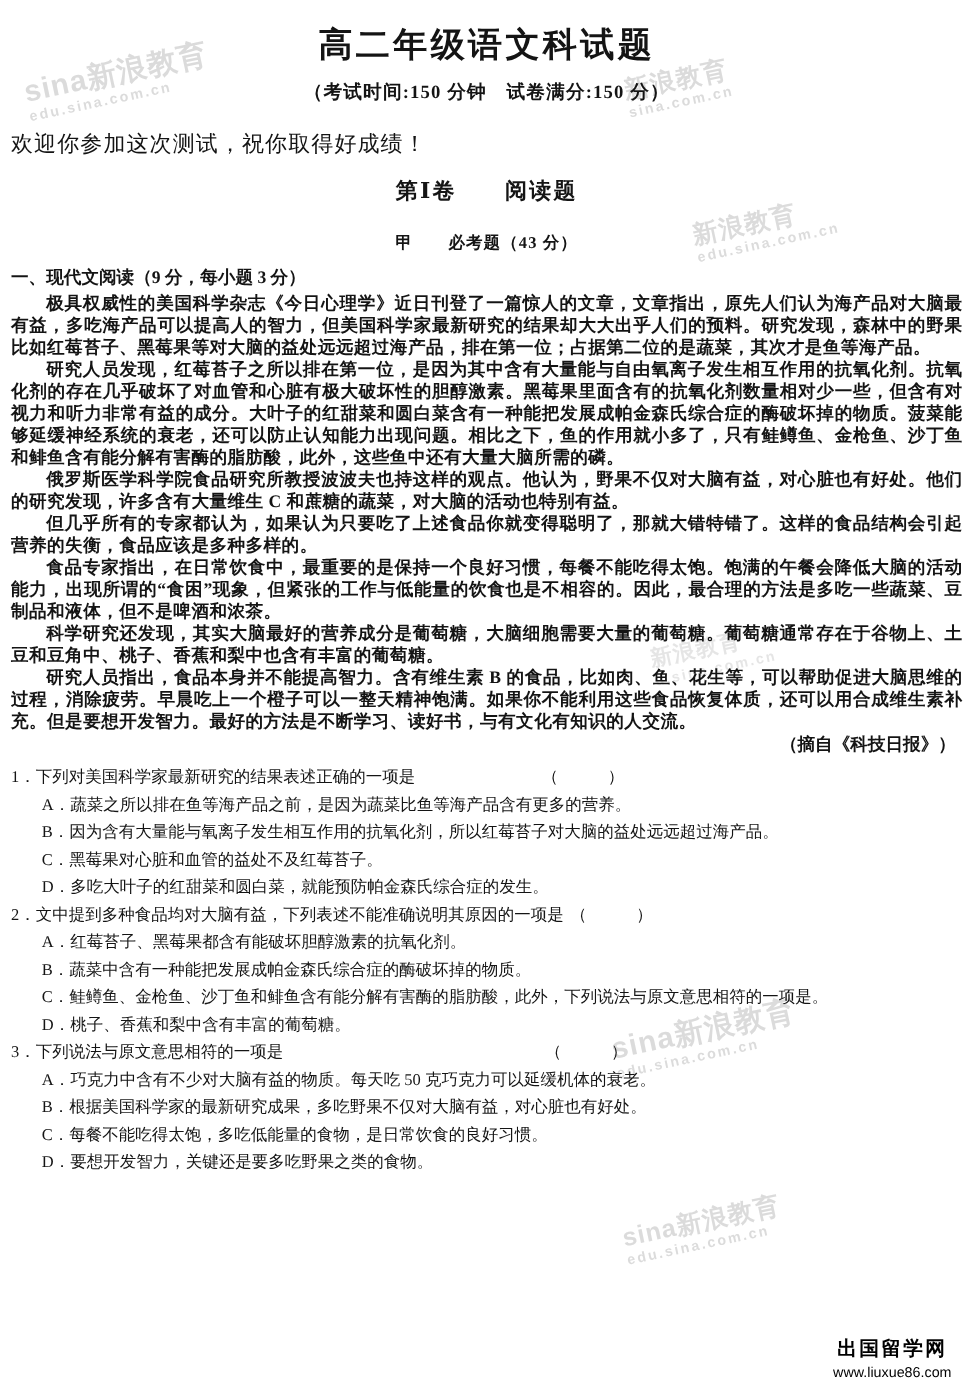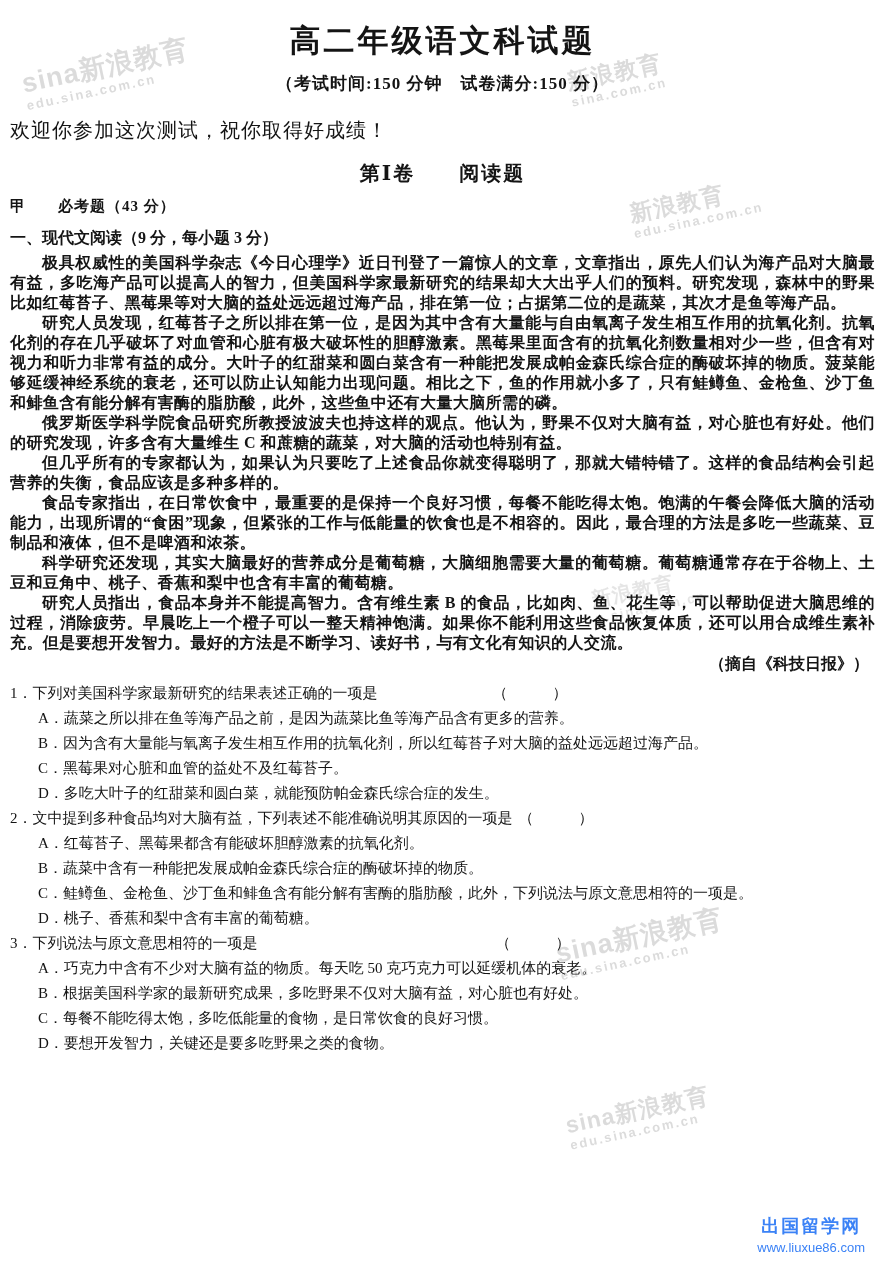--- a/index.html
+++ b/index.html
@@ -13,21 +13,21 @@
     color:#141414;
     overflow:hidden;
   }
   .content{position:relative;z-index:2;padding:8px 12px 0 10px;}
 
   .hdr-line{text-align:center;font-weight:bold;font-size:17px;letter-spacing:1px;margin-top:4px;}
   .main-title{text-align:center;font-weight:bold;font-size:31px;letter-spacing:3px;margin-top:12px;}
   .exam-info{text-align:center;font-weight:bold;font-size:17px;margin-top:10px;letter-spacing:1px;}
   .welcome{font-size:20px;margin-top:22px;letter-spacing:1px;}
   .volume-title{text-align:center;font-weight:bold;font-size:20px;margin-top:16px;letter-spacing:2px;}
-  .section-a{text-align:left;font-weight:bold;font-size:15px;margin-top:10px;letter-spacing:1px;}
+  .section-a{text-align:center;font-weight:bold;font-size:15px;margin-top:24px;letter-spacing:1px;}
   .section-one{font-weight:bold;font-size:16px;margin-top:12px;}
 
   .article{margin-top:4px;}
   .article p{
     margin:0;
     text-indent:2em;
     font-size:16px;
     font-weight:bold;
     line-height:20px;
     text-align:justify;
@@ -67,21 +67,21 @@
   .wm4 .l1{font-size:20px;}
   .wm5{left:556px;top:922px;}
   .wm6{left:566px;top:1098px;}
 
   .site-wm{
     position:absolute;
     z-index:2;
     right:22px;
     bottom:16px;
     text-align:center;
-    color:#3b82f6;
+    color:#000000;
     font-family:"Liberation Sans","DejaVu Sans",sans-serif;
   }
   .site-wm .name{display:block;font-size:18px;font-weight:bold;letter-spacing:2px;}
   .site-wm .url{display:block;font-size:13px;margin-top:2px;}
 </style>
 </head>
 <body>
 
 <div class="page">
 

